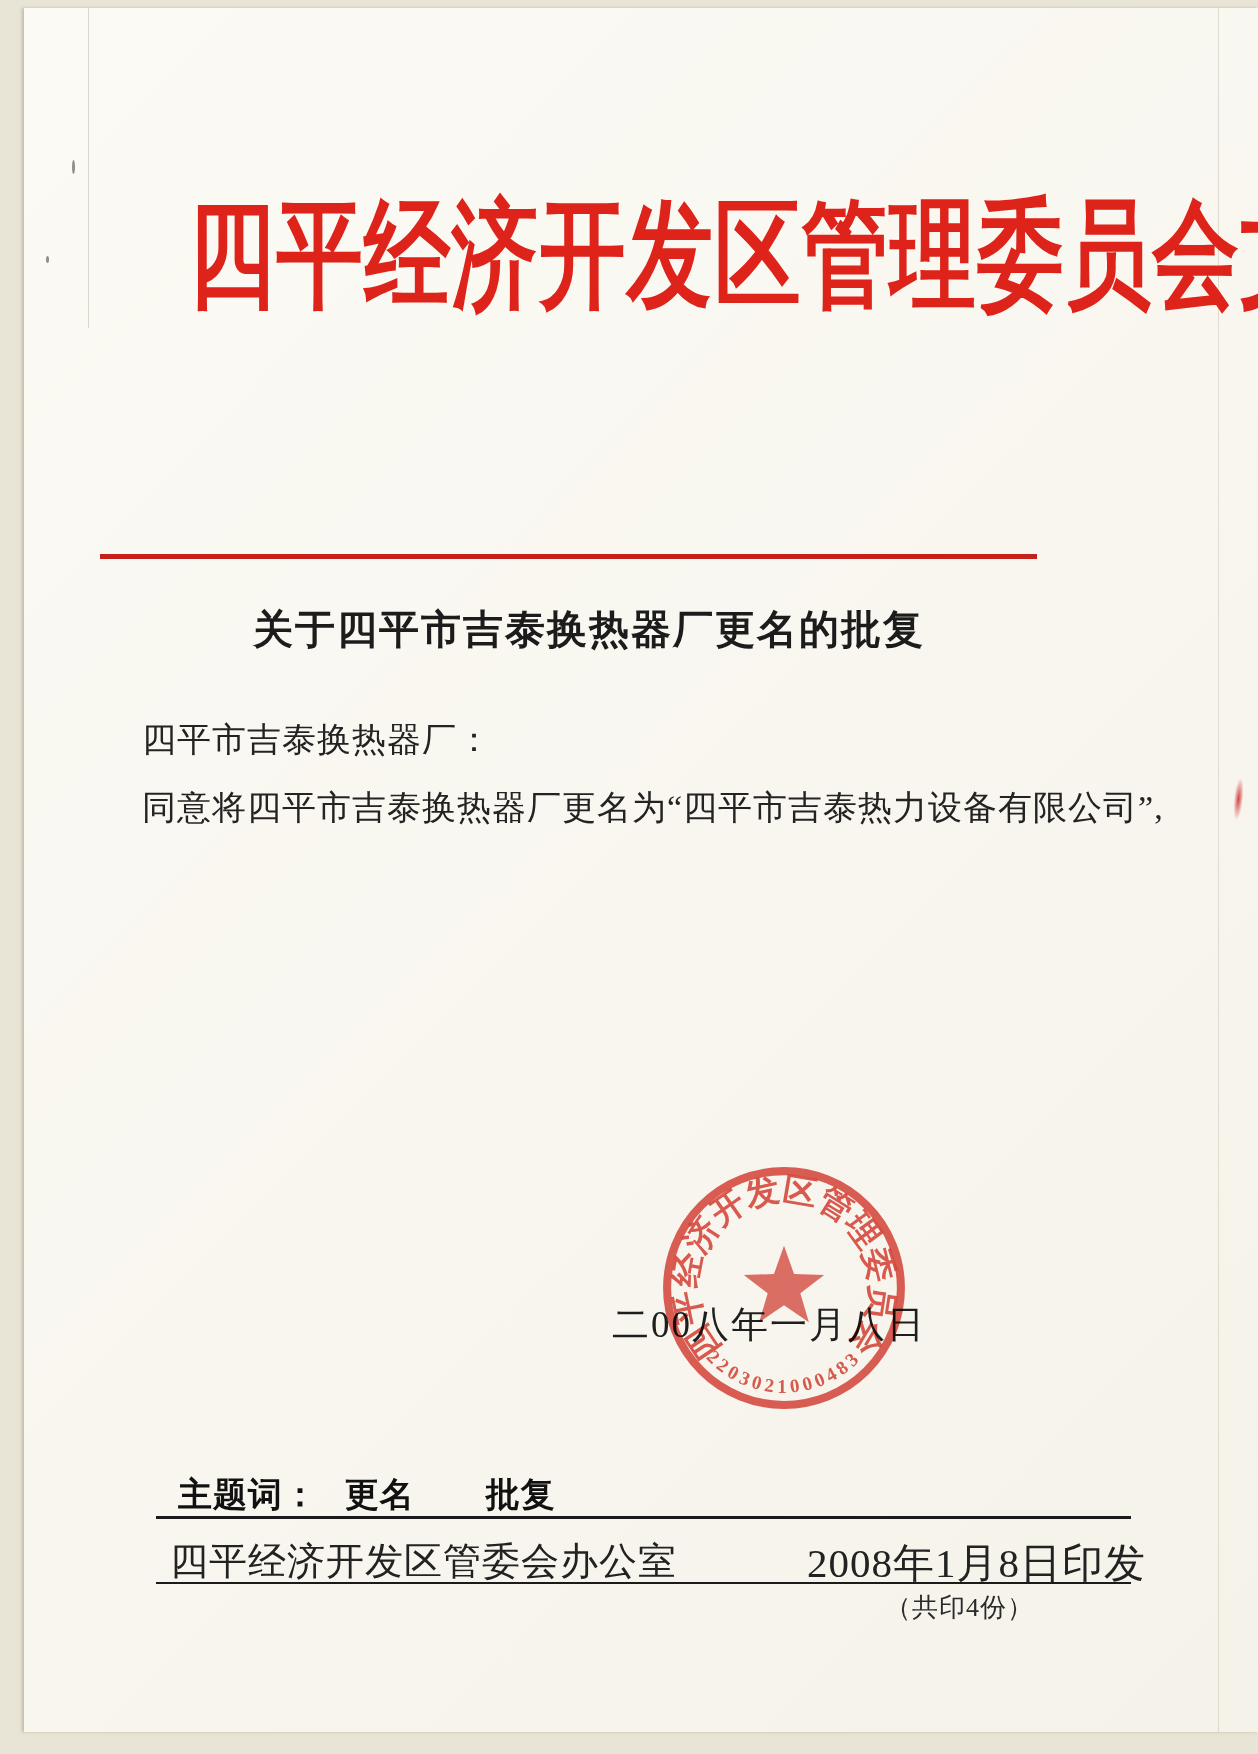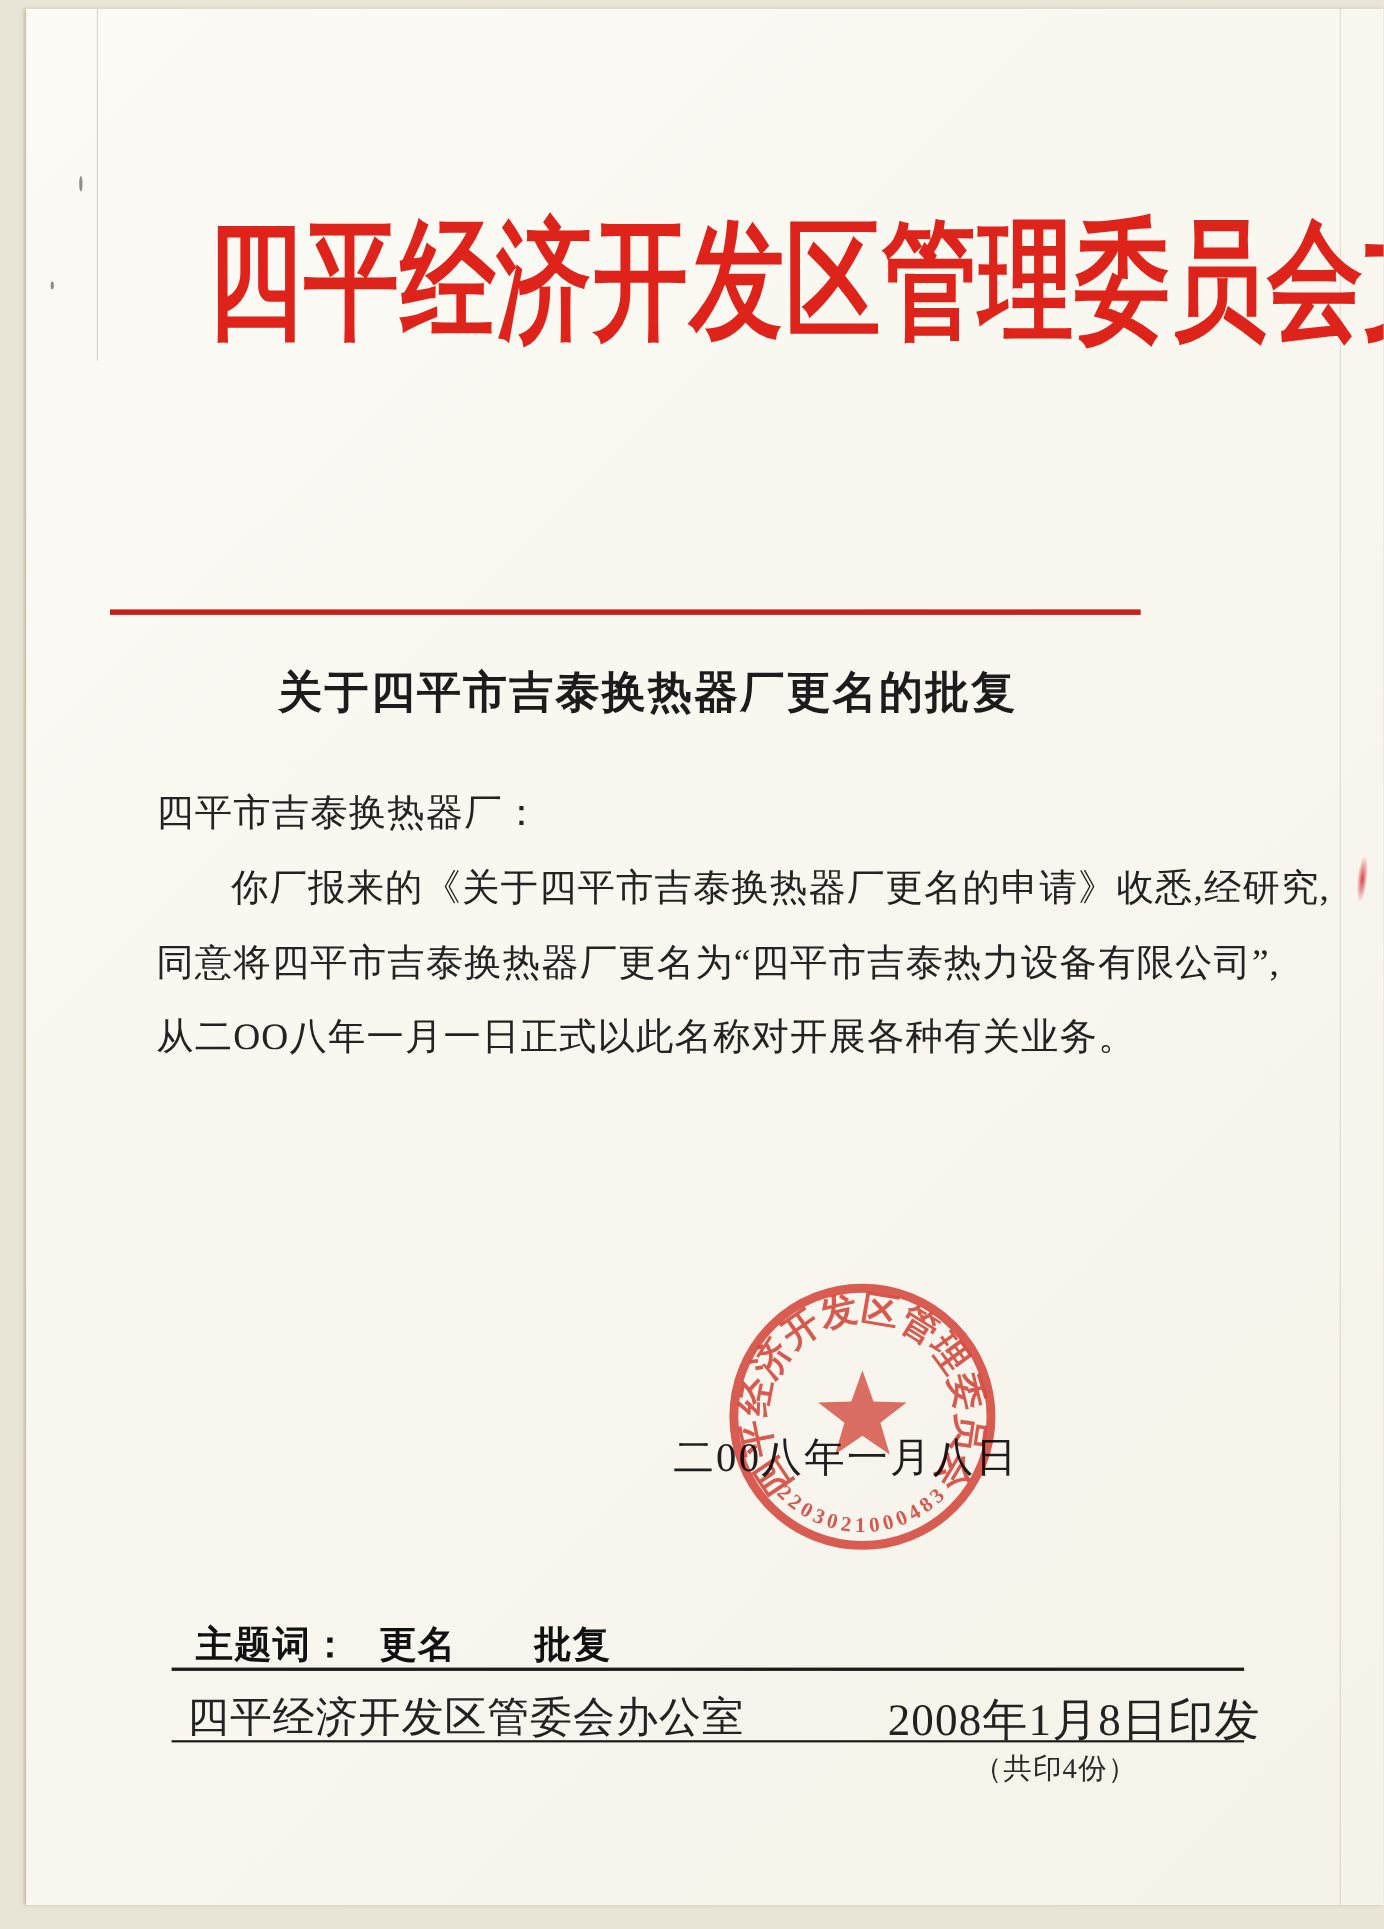--- a/index.html
+++ b/index.html
@@ -66,23 +66,21 @@
       <span>四平经济开发区管理委员会文件</span>
     </h1>
 
 
     <div class="red-rule"></div>
 
     <h2 class="doc-title">关于四平市吉泰换热器厂更名的批复</h2>
 
     <div class="body-text">
       <div class="line">四平市吉泰换热器厂：</div>
-      <div class="line indent">你厂报来的《关于四平市吉泰换热器厂更名的申请》收悉,经研究,</div>
       <div class="line">同意将四平市吉泰换热器厂更名为“四平市吉泰热力设备有限公司”,</div>
-      <div class="line">从二OO八年一月一日正式以此名称对开展各种有关业务。</div>
     </div>
 
     <div class="issue-date">二00八年一月八日</div>
 
     <svg class="stamp" viewBox="0 0 256 256">
       <circle cx="128" cy="128" r="116" fill="none" stroke="#d83b31" stroke-width="8" stroke-opacity=".88"></circle>
       <polygon points="128,86 138,114.2 167.9,115 144.2,133.3 152.7,162 128,145 103.3,162 111.8,133.3 88.1,115 118,114.2" fill="#d8453a" fill-opacity=".82"></polygon>
       <path id="sealArcTop" d="M 67.2,188.8 A 86,86 0 1 1 188.8,188.8" fill="none"></path>
       <path id="sealArcBottom" d="M 37.9,180 A 104,104 0 0 0 218.1,180" fill="none"></path>
       <text font-size="33" font-weight="600" fill="#d83b31" fill-opacity=".9">

